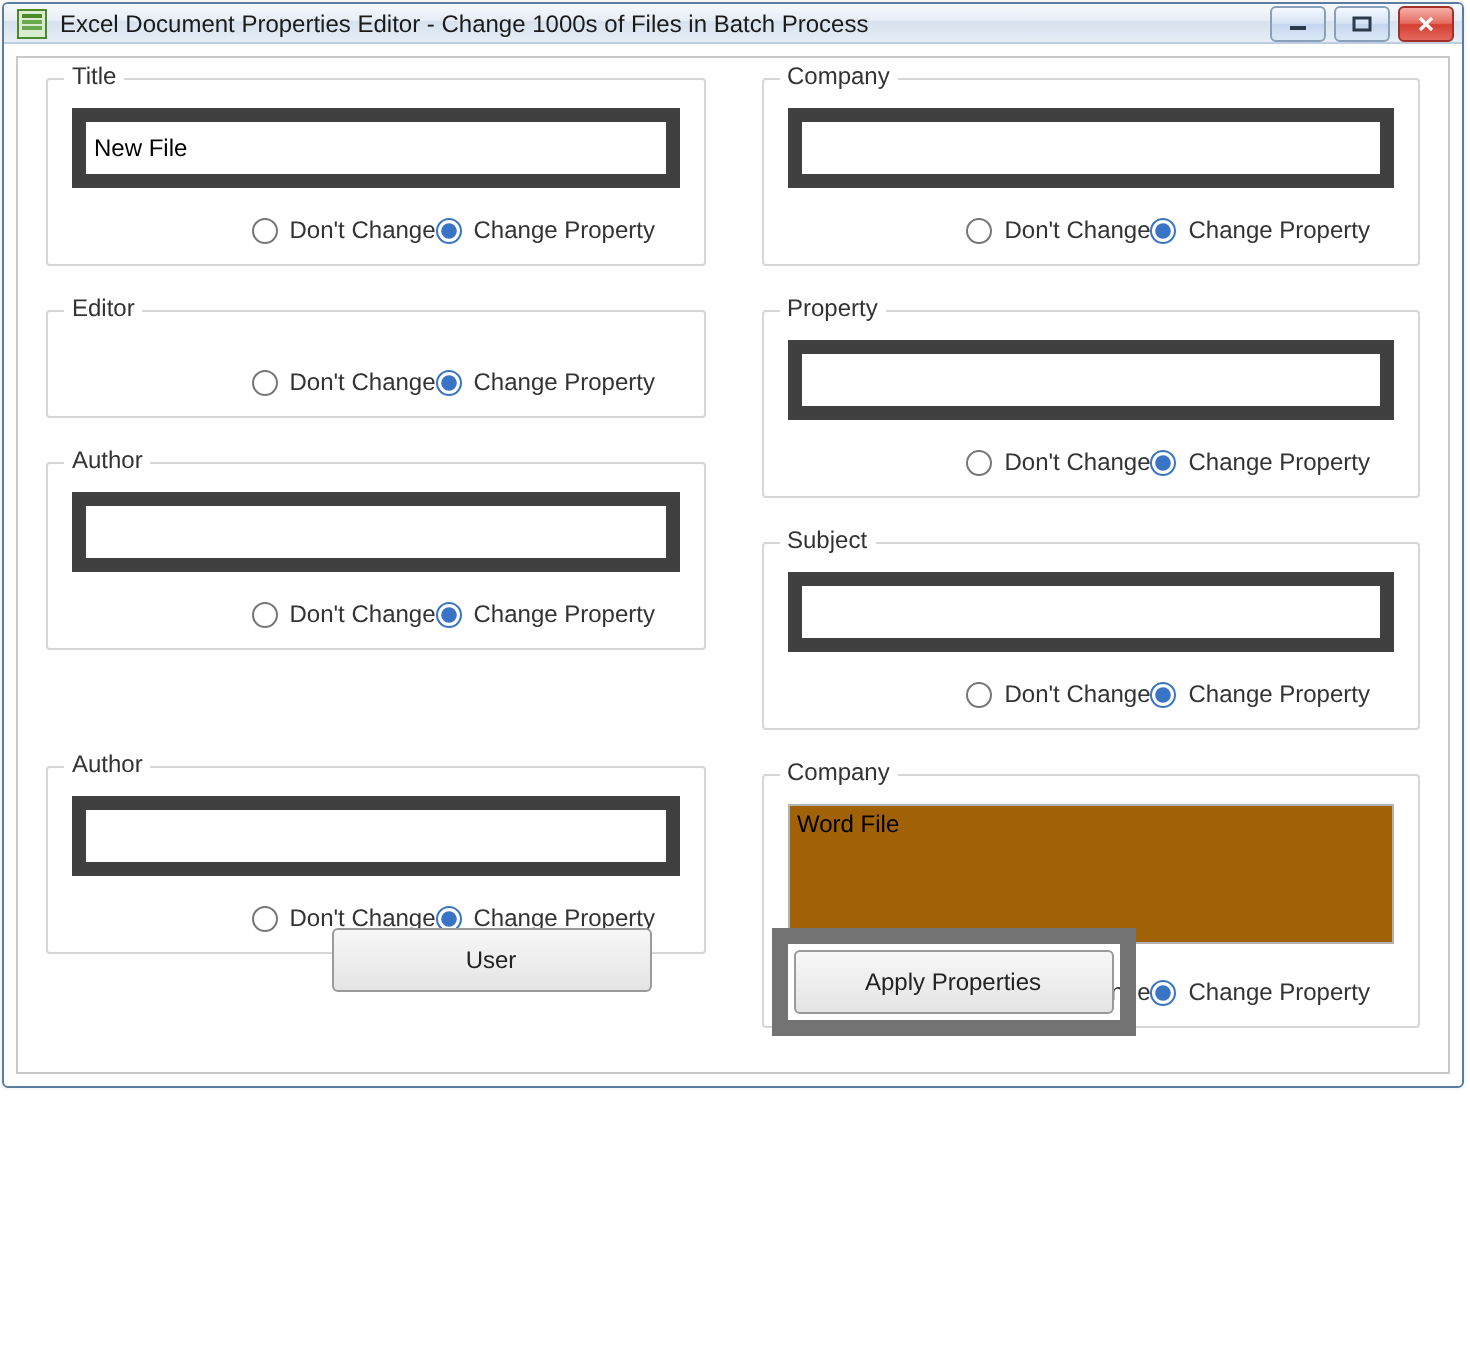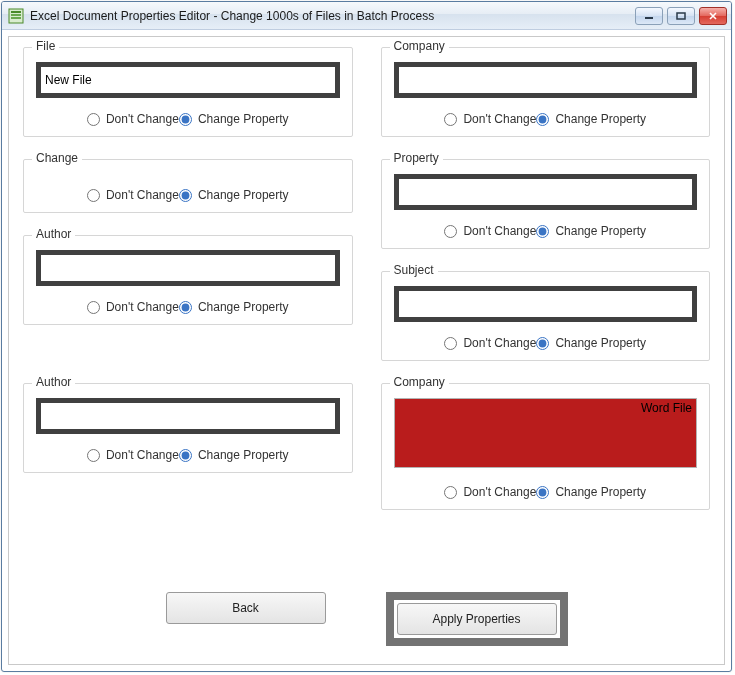--- a/index.html
+++ b/index.html
@@ -9,21 +9,21 @@
     background: #fff;
     font-family: "Segoe UI", Tahoma, Arial, sans-serif;
     font-size: 12px;
     color: #222;
     width: 735px;
     height: 675px;
     overflow: hidden;
   }
   .window {
     width: 731px;
-    height: 671px;
+    height: 543px;
     margin: 1px;
     border: 1px solid #5a7ca0;
     border-radius: 3px;
     background: #fff;
     display: flex;
     flex-direction: column;
     box-shadow: 0 0 0 1px rgba(0,0,0,0.03);
   }
   .titlebar {
     height: 28px;
@@ -88,44 +88,43 @@
     top: -9px;
     left: 8px;
     background: #fff;
     padding: 0 4px;
     font-size: 12px;
     color: #333;
   }
   .text-input {
     width: 100%;
     height: 20px;
-    border: 5px solid #404040;
+    border: 7px solid #404040;
     padding: 13px 4px;
     font-size: 12px;
     background: #fff;
     outline: none;
   }
   .textarea-input {
     width: 100%;
     height: 70px;
     border: 1px solid #b3b3b3;
     padding: 2px 4px;
     font-size: 12px;
-    background: #b91c1c;
+    background: #a16207;
     outline: none;
     resize: none;
     font-family: inherit;
-    text-align: right;
   }
   .radio-row {
     display: flex;
     margin-top: 14px;
     padding: 0 12px;
     align-items: center;
-    justify-content: center;
+    justify-content: flex-end;
   }
   .radio-row label {
     display: flex;
     align-items: center;
     gap: 6px;
     font-size: 12px;
     color: #333;
     white-space: nowrap;
   }
   .radio-row input[type=radio]{
@@ -190,36 +189,36 @@
       </div>
     </div>
   </div>
 
   <div class="client">
     <div class="columns">
 
       <div class="col left">
 
         <div class="group">
-          <span class="legend">File</span>
+          <span class="legend">Title</span>
           <input class="text-input" type="text" value="New File" style="">
           <div class="radio-row">
             <label>
                 <input type="radio" name="r-title" style="">
                 <span>Don't Change</span>
               </label>
             <label>
                 <input type="radio" name="r-title" checked="" style="">
                 <span>Change Property</span>
               </label>
           </div>
         </div>
 
         <div class="group">
-          <span class="legend">Change</span>
+          <span class="legend">Editor</span>
           <div class="radio-row">
             <label>
                 <input type="radio" name="r-author" style="">
                 <span>Don't Change</span>
               </label>
             <label>
                 <input type="radio" name="r-author" checked="" style="">
                 <span>Change Property</span>
               </label>
           </div>
@@ -316,19 +315,19 @@
                 <input type="radio" name="r-comment" checked="" style="">
                 <span>Change Property</span>
               </label>
           </div>
         </div>
 
       </div>
     </div>
 
     <div class="button-row">
-      <div class="btn">Back</div>
+      <div class="btn">User</div>
       <div class="apply-wrap">
         <div class="btn">Apply Properties</div>
       </div>
     </div>
   </div>
 </div>
 
 </body></html>

